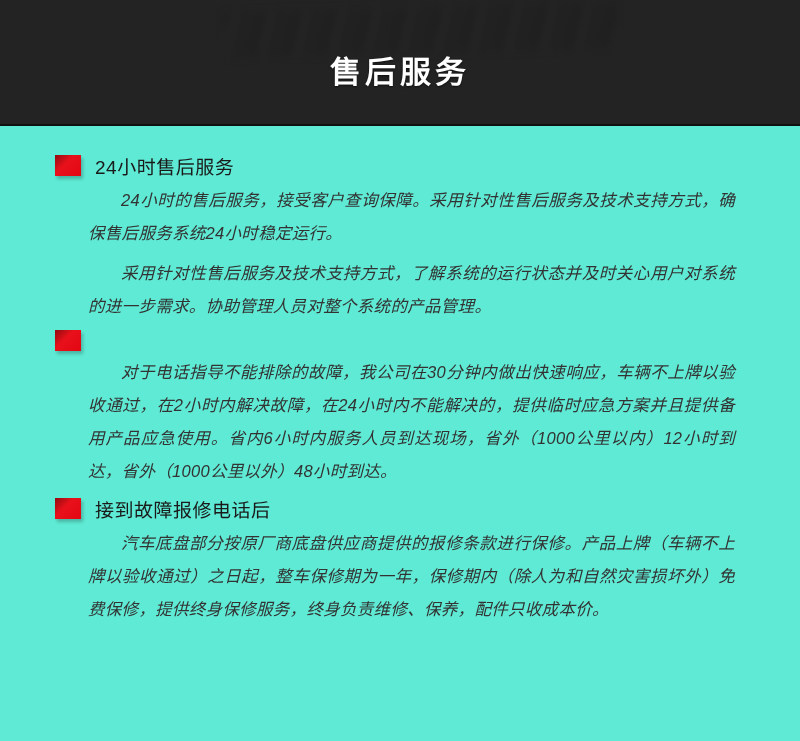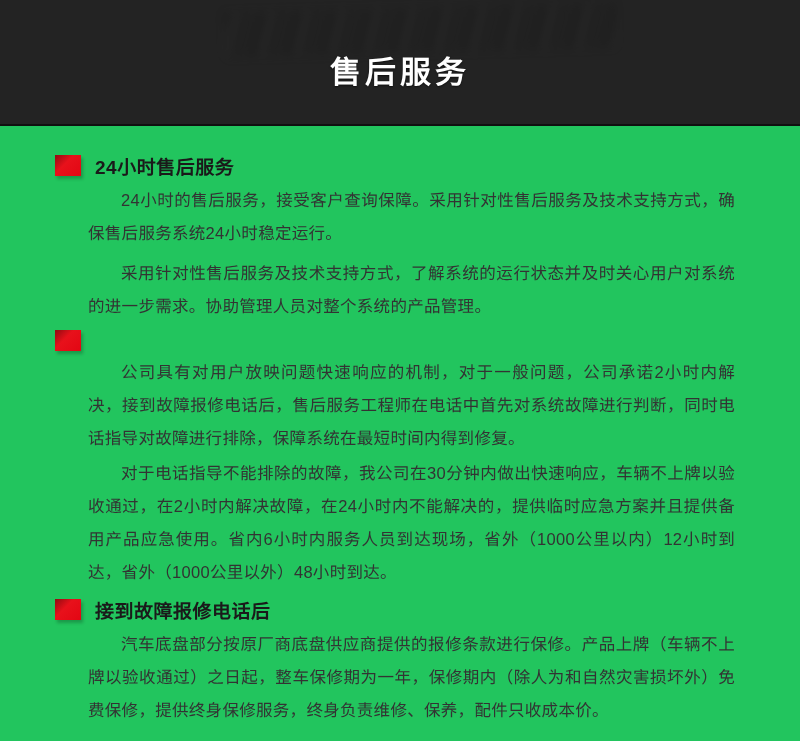--- a/index.html
+++ b/index.html
@@ -5,21 +5,21 @@
   * { margin: 0; padding: 0; box-sizing: border-box; }
   html, body {
     width: 800px; height: 741px;
     background: #ffffff;
     overflow: hidden;
     font-family: "Liberation Sans", "DejaVu Sans", sans-serif;
   }
   .page {
     position: relative;
     width: 800px; height: 741px;
-    background: #22c55e;
+    background: #5eead4;
   }
   
   .header-banner {
     position: relative;
     width: 100%; height: 126px;
     background: #232323;
     border-bottom: 2px solid #101010;
     overflow: hidden;
   }
   .watermark {
@@ -60,32 +60,33 @@
     margin-bottom: 5px;
   }
   .red-square-bullet {
     flex: 0 0 auto;
     width: 26px; height: 21px;
     background: linear-gradient(135deg, #8f0b10 0%, #e8111b 40%, #e30613 100%);
     box-shadow: 2px 3px 3px rgba(0,0,0,0.22);
   }
   .section-heading h2 {
     font-size: 19px;
-    font-weight: bold;
+    font-weight: normal;
     color: #1a1a1a;
     letter-spacing: 0.5px;
   }
   .paragraph {
     margin: 2px 10px 2px 33px;
     font-size: 16.5px;
     line-height: 33px;
     color: #333333;
     text-align: justify;
     text-indent: 2em;
     letter-spacing: 0.3px;
+    font-style: italic;
   }
 </style>
 </head>
 <body>
 
 <div class="page">
 
   <div class="header-banner">
     <div class="watermark"></div>
     <div class="page-title">售后服务</div>
@@ -102,21 +103,20 @@
     </section>
 
     <section class="section">
       <p class="paragraph">采用针对性售后服务及技术支持方式，了解系统的运行状态并及时关心用户对系统的进一步需求。协助管理人员对整个系统的产品管理。</p>
     </section>
 
     <section class="section">
       <div class="section-heading">
         <span class="red-square-bullet"></span>
       </div>
-      <p class="paragraph">公司具有对用户放映问题快速响应的机制，对于一般问题，公司承诺2小时内解决，接到故障报修电话后，售后服务工程师在电话中首先对系统故障进行判断，同时电话指导对故障进行排除，保障系统在最短时间内得到修复。</p>
       <p class="paragraph">对于电话指导不能排除的故障，我公司在30分钟内做出快速响应，车辆不上牌以验收通过，在2小时内解决故障，在24小时内不能解决的，提供临时应急方案并且提供备用产品应急使用。省内6小时内服务人员到达现场，省外（1000公里以内）12小时到达，省外（1000公里以外）48小时到达。</p>
     </section>
 
     <section class="section">
       <div class="section-heading">
         <span class="red-square-bullet"></span>
         <h2>接到故障报修电话后</h2>
       </div>
       <p class="paragraph">汽车底盘部分按原厂商底盘供应商提供的报修条款进行保修。产品上牌（车辆不上牌以验收通过）之日起，整车保修期为一年，保修期内（除人为和自然灾害损坏外）免费保修，提供终身保修服务，终身负责维修、保养，配件只收成本价。</p>
     </section>

